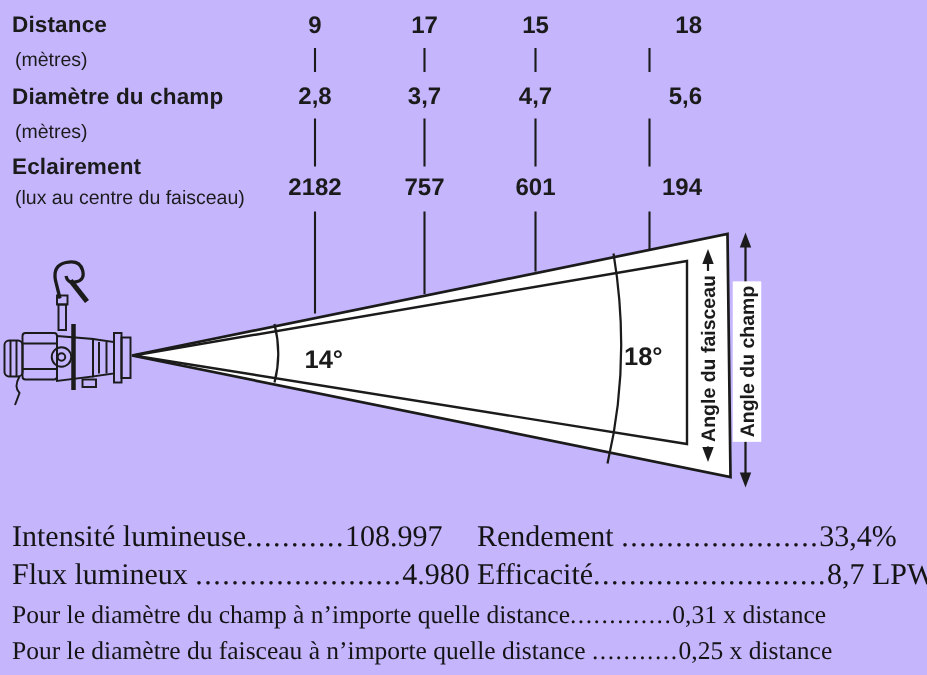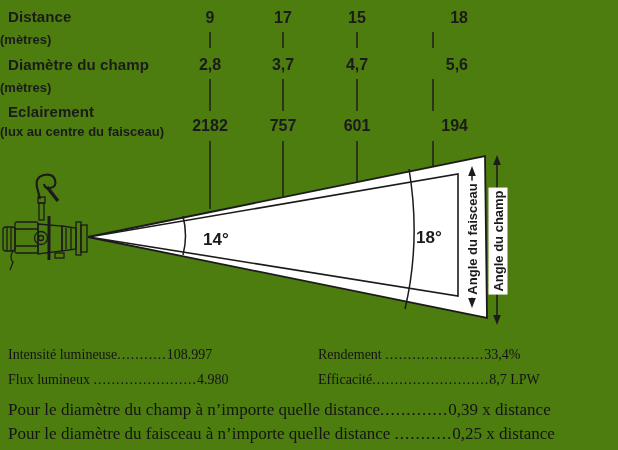--- a/index.html
+++ b/index.html
@@ -1,32 +1,32 @@
 <!DOCTYPE html>
 <html><head>
 <meta charset="utf-8">
 <style>
   html,body{margin:0;padding:0;background:#e8e8e8;}
   .page{
     position:relative;
     width:618px;height:450px;
-    background:#4d7c0f;
+    background:#c4b5fd;
     overflow:hidden;
     font-family:"Liberation Sans",sans-serif;
     color:#1b1b1b;
   }
   
   .row-label{
     position:absolute;left:8px;
     font-size:15px;font-weight:bold;letter-spacing:.1px;
     white-space:nowrap;
   }
   .row-unit{
-    position:absolute;left:0;
-    font-size:13px;font-weight:bold;
+    position:absolute;left:10px;
+    font-size:13px;font-weight:normal;
     white-space:nowrap;
   }
   .val{
     position:absolute;width:70px;text-align:center;
     font-size:16px;font-weight:bold;
   }
   .col0{left:175px;} .col1{left:248px;} .col2{left:322px;} .col3{left:398px;text-align:right;}
   .vrow0{top:9px;} .vrow1{top:56px;} .vrow2{top:117px;}
   
   .angle-label{
@@ -39,21 +39,21 @@
     font-size:13px;font-weight:bold;
     white-space:nowrap;
     background:#ffffff;
     padding:2px 3px;
     transform:translate(-50%,-50%) rotate(-90deg);
   }
   
   .stat,.formula{
     position:absolute;
     font-family:"Liberation Serif",serif;
-    font-size:14px;
+    font-size:20px;
     color:#141414;
     white-space:nowrap;
   }
   .formula{font-size:17px;}
   .leader{letter-spacing:1px;}
   svg.line-art{position:absolute;left:0;top:0;}
 </style>
 </head>
 <body>
 
@@ -149,17 +149,17 @@
   <div class="axis-label" style="left:498px;top:241px">Angle du champ</div>
 
   <div>
     <div class="stat" style="left:8px;top:347px"><span>Intensité lumineuse</span><span class="leader">...........</span><span>108.997</span></div>
     <div class="stat" style="left:8px;top:372px"><span>Flux lumineux </span><span class="leader">.......................</span><span>4.980</span></div>
     <div class="stat" style="left:318px;top:347px"><span>Rendement </span><span class="leader">......................</span><span>33,4%</span></div>
     <div class="stat" style="left:318px;top:372px"><span>Efficacité</span><span class="leader">..........................</span><span>8,7 LPW</span></div>
   </div>
 
   <div>
-    <div class="formula" style="left:8px;top:400px"><span>Pour le diamètre du champ à n’importe quelle distance</span><span class="leader">.............</span><span>0,39 x distance</span></div>
+    <div class="formula" style="left:8px;top:400px"><span>Pour le diamètre du champ à n’importe quelle distance</span><span class="leader">.............</span><span>0,31 x distance</span></div>
     <div class="formula" style="left:8px;top:424px"><span>Pour le diamètre du faisceau à n’importe quelle distance </span><span class="leader">...........</span><span>0,25 x distance</span></div>
   </div>
 
 </div>
 
 </body></html>

